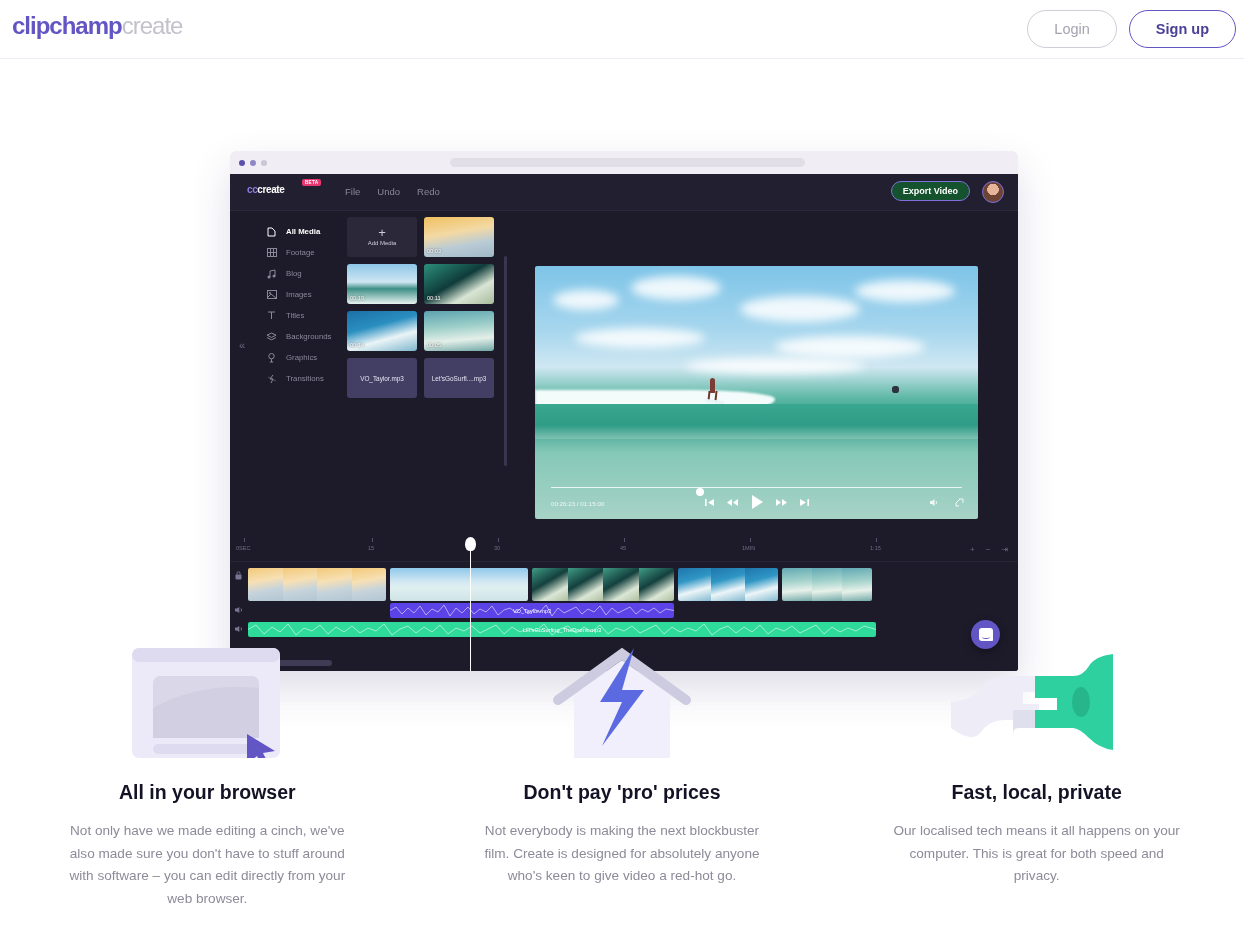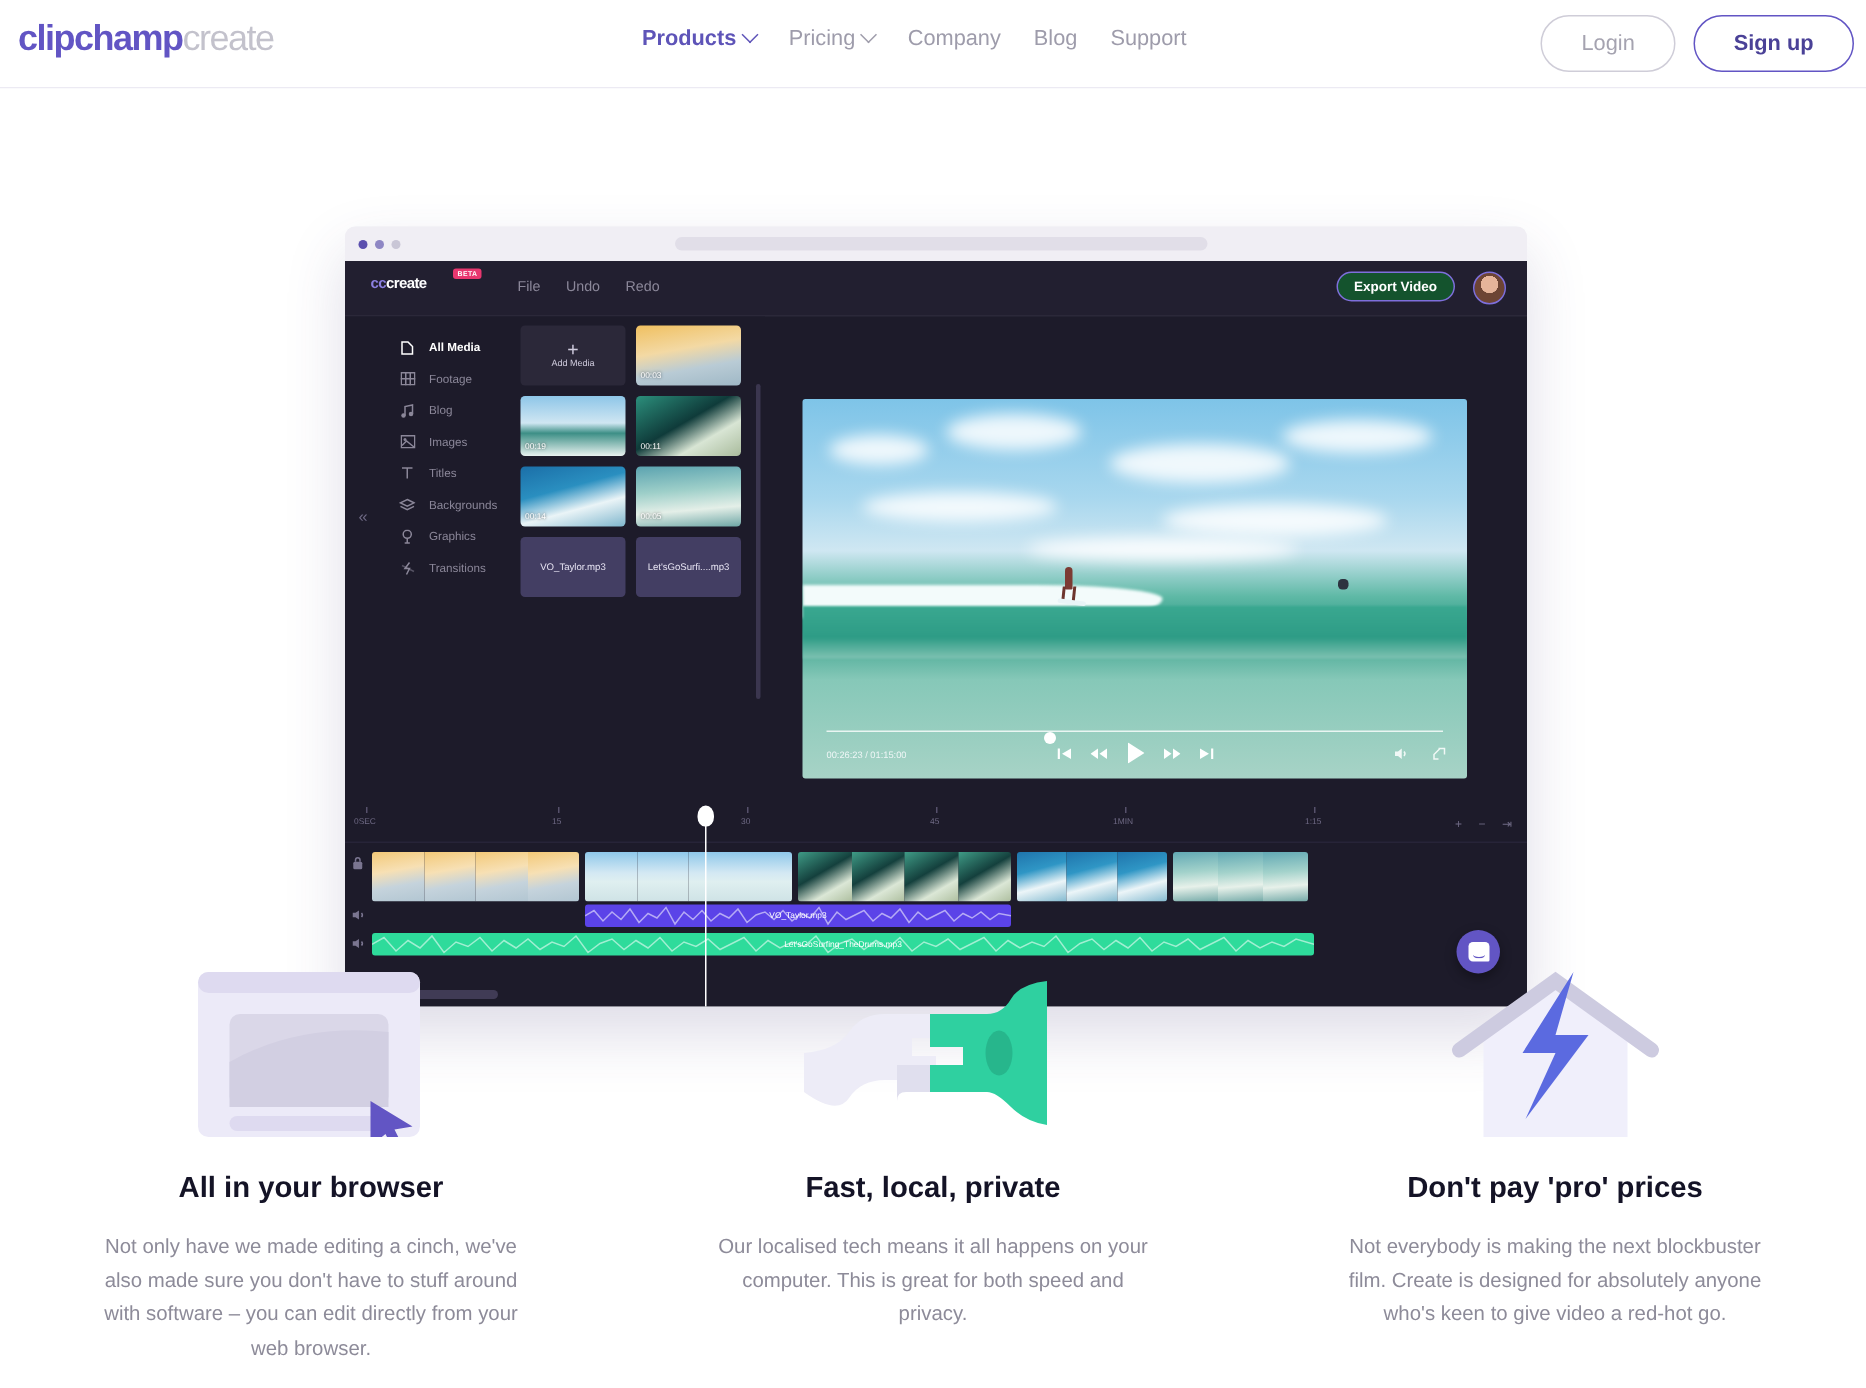--- a/index.html
+++ b/index.html
@@ -300,39 +300,20 @@
   }
 </style>
 </head>
 <body>
 
 <div class="site-header">
   <div class="logo">
     <span class="lg-a">clipchamp</span><span class="lg-b">create</span>
   </div>
 
-  <nav class="main-nav">
-    <div class="nav-item active">
-      <span>Products</span>
-      <span class="chev"></span>
-    </div>
-    <div class="nav-item">
-      <span>Pricing</span>
-      <span class="chev"></span>
-    </div>
-    <div class="nav-item">
-      <span>Company</span>
-    </div>
-    <div class="nav-item">
-      <span>Blog</span>
-    </div>
-    <div class="nav-item">
-      <span>Support</span>
-    </div>
-  </nav>
 
   <div class="auth-group">
     <div class="btn-pill btn-login">Login</div>
     <div class="btn-pill btn-signup">Sign up</div>
   </div>
 </div>
 
 <div class="hero">
   <div class="app-window">
 
@@ -657,36 +638,36 @@
         <rect x="22" y="98" width="106" height="10" rx="5" fill="#dedaf0"></rect>
         <path d="M116 88l28 17-12 2 6 12-6 3-6-12-10 8z" fill="#6255c4"></path>
       </svg>
     </div>
     <div class="feat-title">All in your browser</div>
     <div class="feat-desc">Not only have we made editing a cinch, we've also made sure you don't have to stuff around with software – you can edit directly from your web browser.</div>
   </div>
 
   <div class="feature">
     <div class="feat-icon">
+      <svg width="152" height="112" viewBox="0 0 152 112">
+        <path d="M28 48L76 14l48 34v64H28z" fill="#f0effb"></path>
+        <path d="M12 54L76 8l64 46" fill="none" stroke="#cdcbe0" stroke-width="10" stroke-linecap="round"></path>
+        <path d="M88 2L54 56h22L56 100 98 44H76z" fill="#5b6ae0"></path>
+      </svg>
+    </div>
+    <div class="feat-title">Don't pay 'pro' prices</div>
+    <div class="feat-desc">Not everybody is making the next blockbuster film. Create is designed for absolutely anyone who's keen to give video a red-hot go.</div>
+  </div>
+
+  <div class="feature">
+    <div class="feat-icon">
       <svg width="176" height="112" viewBox="0 0 176 112">
         <path d="M2 56q22-2 30-14t24-12h34v16H74v12h16v16H56q-16 0-24 12T2 82z" fill="#edecf7"></path>
         <path d="M64 64h26v18H70q-6 0-6 6z" fill="#e0dfee"></path>
         <path d="M86 30h38q10 0 16-10t24-12v96q-14-2-24-12t-16-10H86V64h22V52H86z" fill="#2fd0a0"></path>
         <ellipse cx="132" cy="56" rx="9" ry="15" fill="#27b68c"></ellipse>
       </svg>
     </div>
     <div class="feat-title">Fast, local, private</div>
     <div class="feat-desc">Our localised tech means it all happens on your computer. This is great for both speed and privacy.</div>
   </div>
 
-  <div class="feature">
-    <div class="feat-icon">
-      <svg width="152" height="112" viewBox="0 0 152 112">
-        <path d="M28 48L76 14l48 34v64H28z" fill="#f0effb"></path>
-        <path d="M12 54L76 8l64 46" fill="none" stroke="#cdcbe0" stroke-width="10" stroke-linecap="round"></path>
-        <path d="M88 2L54 56h22L56 100 98 44H76z" fill="#5b6ae0"></path>
-      </svg>
-    </div>
-    <div class="feat-title">Don't pay 'pro' prices</div>
-    <div class="feat-desc">Not everybody is making the next blockbuster film. Create is designed for absolutely anyone who's keen to give video a red-hot go.</div>
-  </div>
-
 </div>
 
 </body></html>

